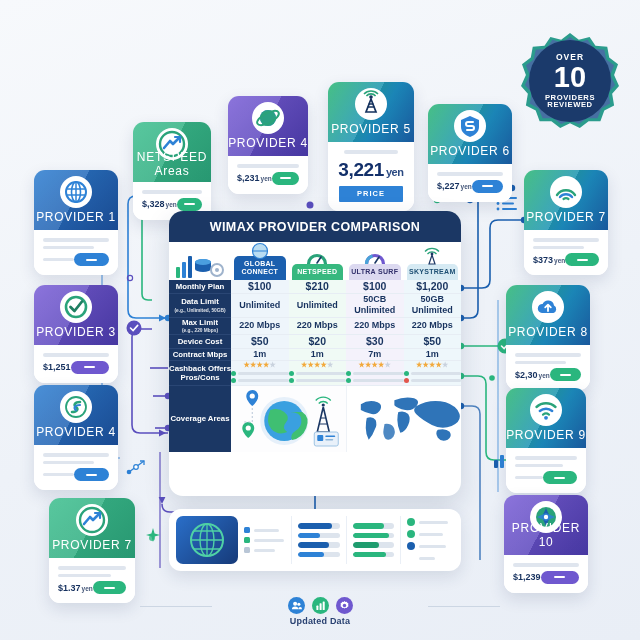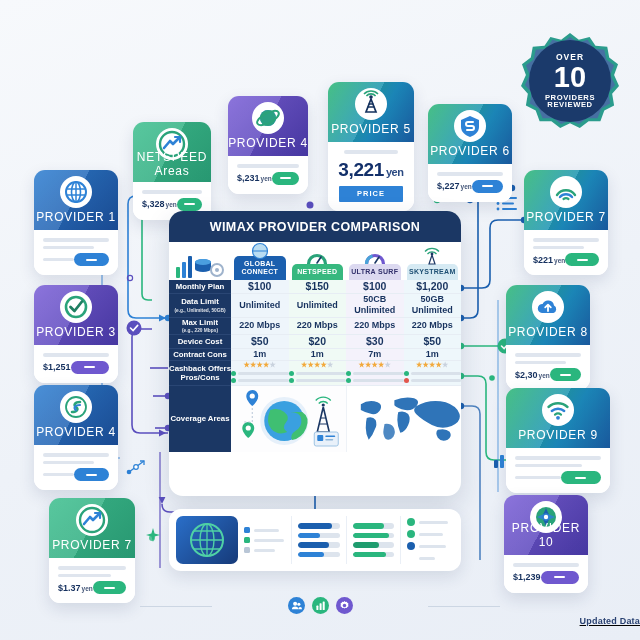--- a/index.html
+++ b/index.html
@@ -127,21 +127,21 @@
   .bcol { flex:1; padding:3px 6px; display:flex; flex-direction:column; justify-content:center; gap:4px;
           border-right:1px solid #eaeff6; }
   .bcol:last-child { border-right:none; }
   .bline { display:flex; align-items:center; gap:4px; }
   .bline .sq { width:6px; height:6px; border-radius:1.5px; flex:none; }
   .bline .txt { height:3px; background:#dde4ed; border-radius:2px; }
   .bbar { height:5.5px; border-radius:3px; background:#dde4ed; overflow:hidden; }
   .bbar i { display:block; height:100%; border-radius:3px; }
 
   
-  .footer { position:absolute; left:0; right:0; bottom:14px; text-align:right;text-decoration:underline; }
+  .footer { position:absolute; left:0; right:0; bottom:14px; text-align:center; }
   .fico { display:flex; justify-content:center; gap:7px; margin-bottom:4px; }
   .fico div { width:17px; height:17px; border-radius:50%; display:flex; align-items:center; justify-content:center;}
   .footer .ftxt { font-size:9px; font-weight:700; color:#2a4272; letter-spacing:.2px; }
   .frule { position:absolute; top:9px; height:1px; background:#ccd6e3; width:72px; }
 
   svg { display:block; overflow:visible; }
   .wires { position:absolute; inset:0; pointer-events:none; }
   .deco { position:absolute; }
 </style>
 </head>
@@ -440,21 +440,21 @@
             <path d="M7 18 a8 8 0 0 1 12 0" stroke="#2e82d6" stroke-width="2.4" fill="none" stroke-linecap="round"></path>
             <path d="M10.5 20 a4.5 4.5 0 0 1 5 0" stroke="#2aa37a" stroke-width="2.2" fill="none" stroke-linecap="round"></path>
           </svg>
       </div>
       <div class="cname">PROVIDER 7</div>
     </div>
     <div class="body">
       <div class="ln w1"></div>
       <div class="ln w2"></div>
       <div class="foot">
-        <div class="price"><span>$221</span><em>yen</em></div>
+        <div class="price"><span>$373</span><em>yen</em></div>
         <div class="pill p-green">
             <i></i>
           </div>
       </div>
     </div>
   </div>
 
   <div class="card" style="left:506px;top:285px;width:84px;">
     <div class="cap g-tealblue">
       <div class="logo">
@@ -470,21 +470,21 @@
       <div class="ln w2"></div>
       <div class="foot">
         <div class="price"><span>$2,30</span><em>yen</em></div>
         <div class="pill p-green">
             <i></i>
           </div>
       </div>
     </div>
   </div>
 
-  <div class="card" style="left:506px;top:388px;width:104px;">
+  <div class="card" style="left:506px;top:388px;width:80px;">
     <div class="cap g-tealblue">
       <div class="logo">
         <svg width="26" height="26" viewBox="0 0 26 26">
             <path d="M3.5 10 a14 14 0 0 1 19 0" stroke="#2aa37a" stroke-width="2.4" fill="none" stroke-linecap="round"></path>
             <path d="M6.8 14 a9.5 9.5 0 0 1 12.4 0" stroke="#2e82d6" stroke-width="2.4" fill="none" stroke-linecap="round"></path>
             <path d="M10 17.6 a5 5 0 0 1 6 0" stroke="#2aa37a" stroke-width="2.2" fill="none" stroke-linecap="round"></path>
             <circle cx="13" cy="20.8" r="1.9" fill="#2e82d6"></circle>
           </svg>
       </div>
       <div class="cname">PROVIDER 9</div>
@@ -569,21 +569,21 @@
             <path d="M6.5 4 a6 6 0 0 1 9 0 M4 1.5 a9.5 9.5 0 0 1 14 0" fill="none" stroke="#2aa37a" stroke-width="1.3"></path>
             <circle cx="11" cy="4" r="1.4" fill="#1b3764"></circle>
           </svg>
           <span class="tabname tab-3">SKYSTREAM</span>
         </th>
       </tr>
 
       <tr>
         <td class="rowlab"><span>Monthly Plan</span></td>
         <td class="cell c-0 big">$100</td>
-        <td class="cell c-1 big">$150</td>
+        <td class="cell c-1 big">$210</td>
         <td class="cell c-2 big">$100</td>
         <td class="cell c-3 big">$1,200</td>
       </tr>
       <tr>
         <td class="rowlab"><span>Data Limit</span><small>(e.g., Unlimited, 50GB)</small></td>
         <td class="cell c-0">Unlimited</td>
         <td class="cell c-1">Unlimited</td>
         <td class="cell c-2">50CB Unlimited</td>
         <td class="cell c-3">50GB Unlimited</td>
       </tr>
@@ -595,21 +595,21 @@
         <td class="cell c-3">220 Mbps</td>
       </tr>
       <tr>
         <td class="rowlab"><span>Device Cost</span></td>
         <td class="cell c-0 big">$50</td>
         <td class="cell c-1 big">$20</td>
         <td class="cell c-2 big">$30</td>
         <td class="cell c-3 big">$50</td>
       </tr>
       <tr>
-        <td class="rowlab"><span>Contract Cons</span></td>
+        <td class="rowlab"><span>Contract Mbps</span></td>
         <td class="cell c-0">1m</td>
         <td class="cell c-1">1m</td>
         <td class="cell c-2">7m</td>
         <td class="cell c-3">1m</td>
       </tr>
 
       <tr>
         <td class="rowlab">
           <span>Cashback Offers</span>
           <span style="display:block">Pros/Cons</span>

